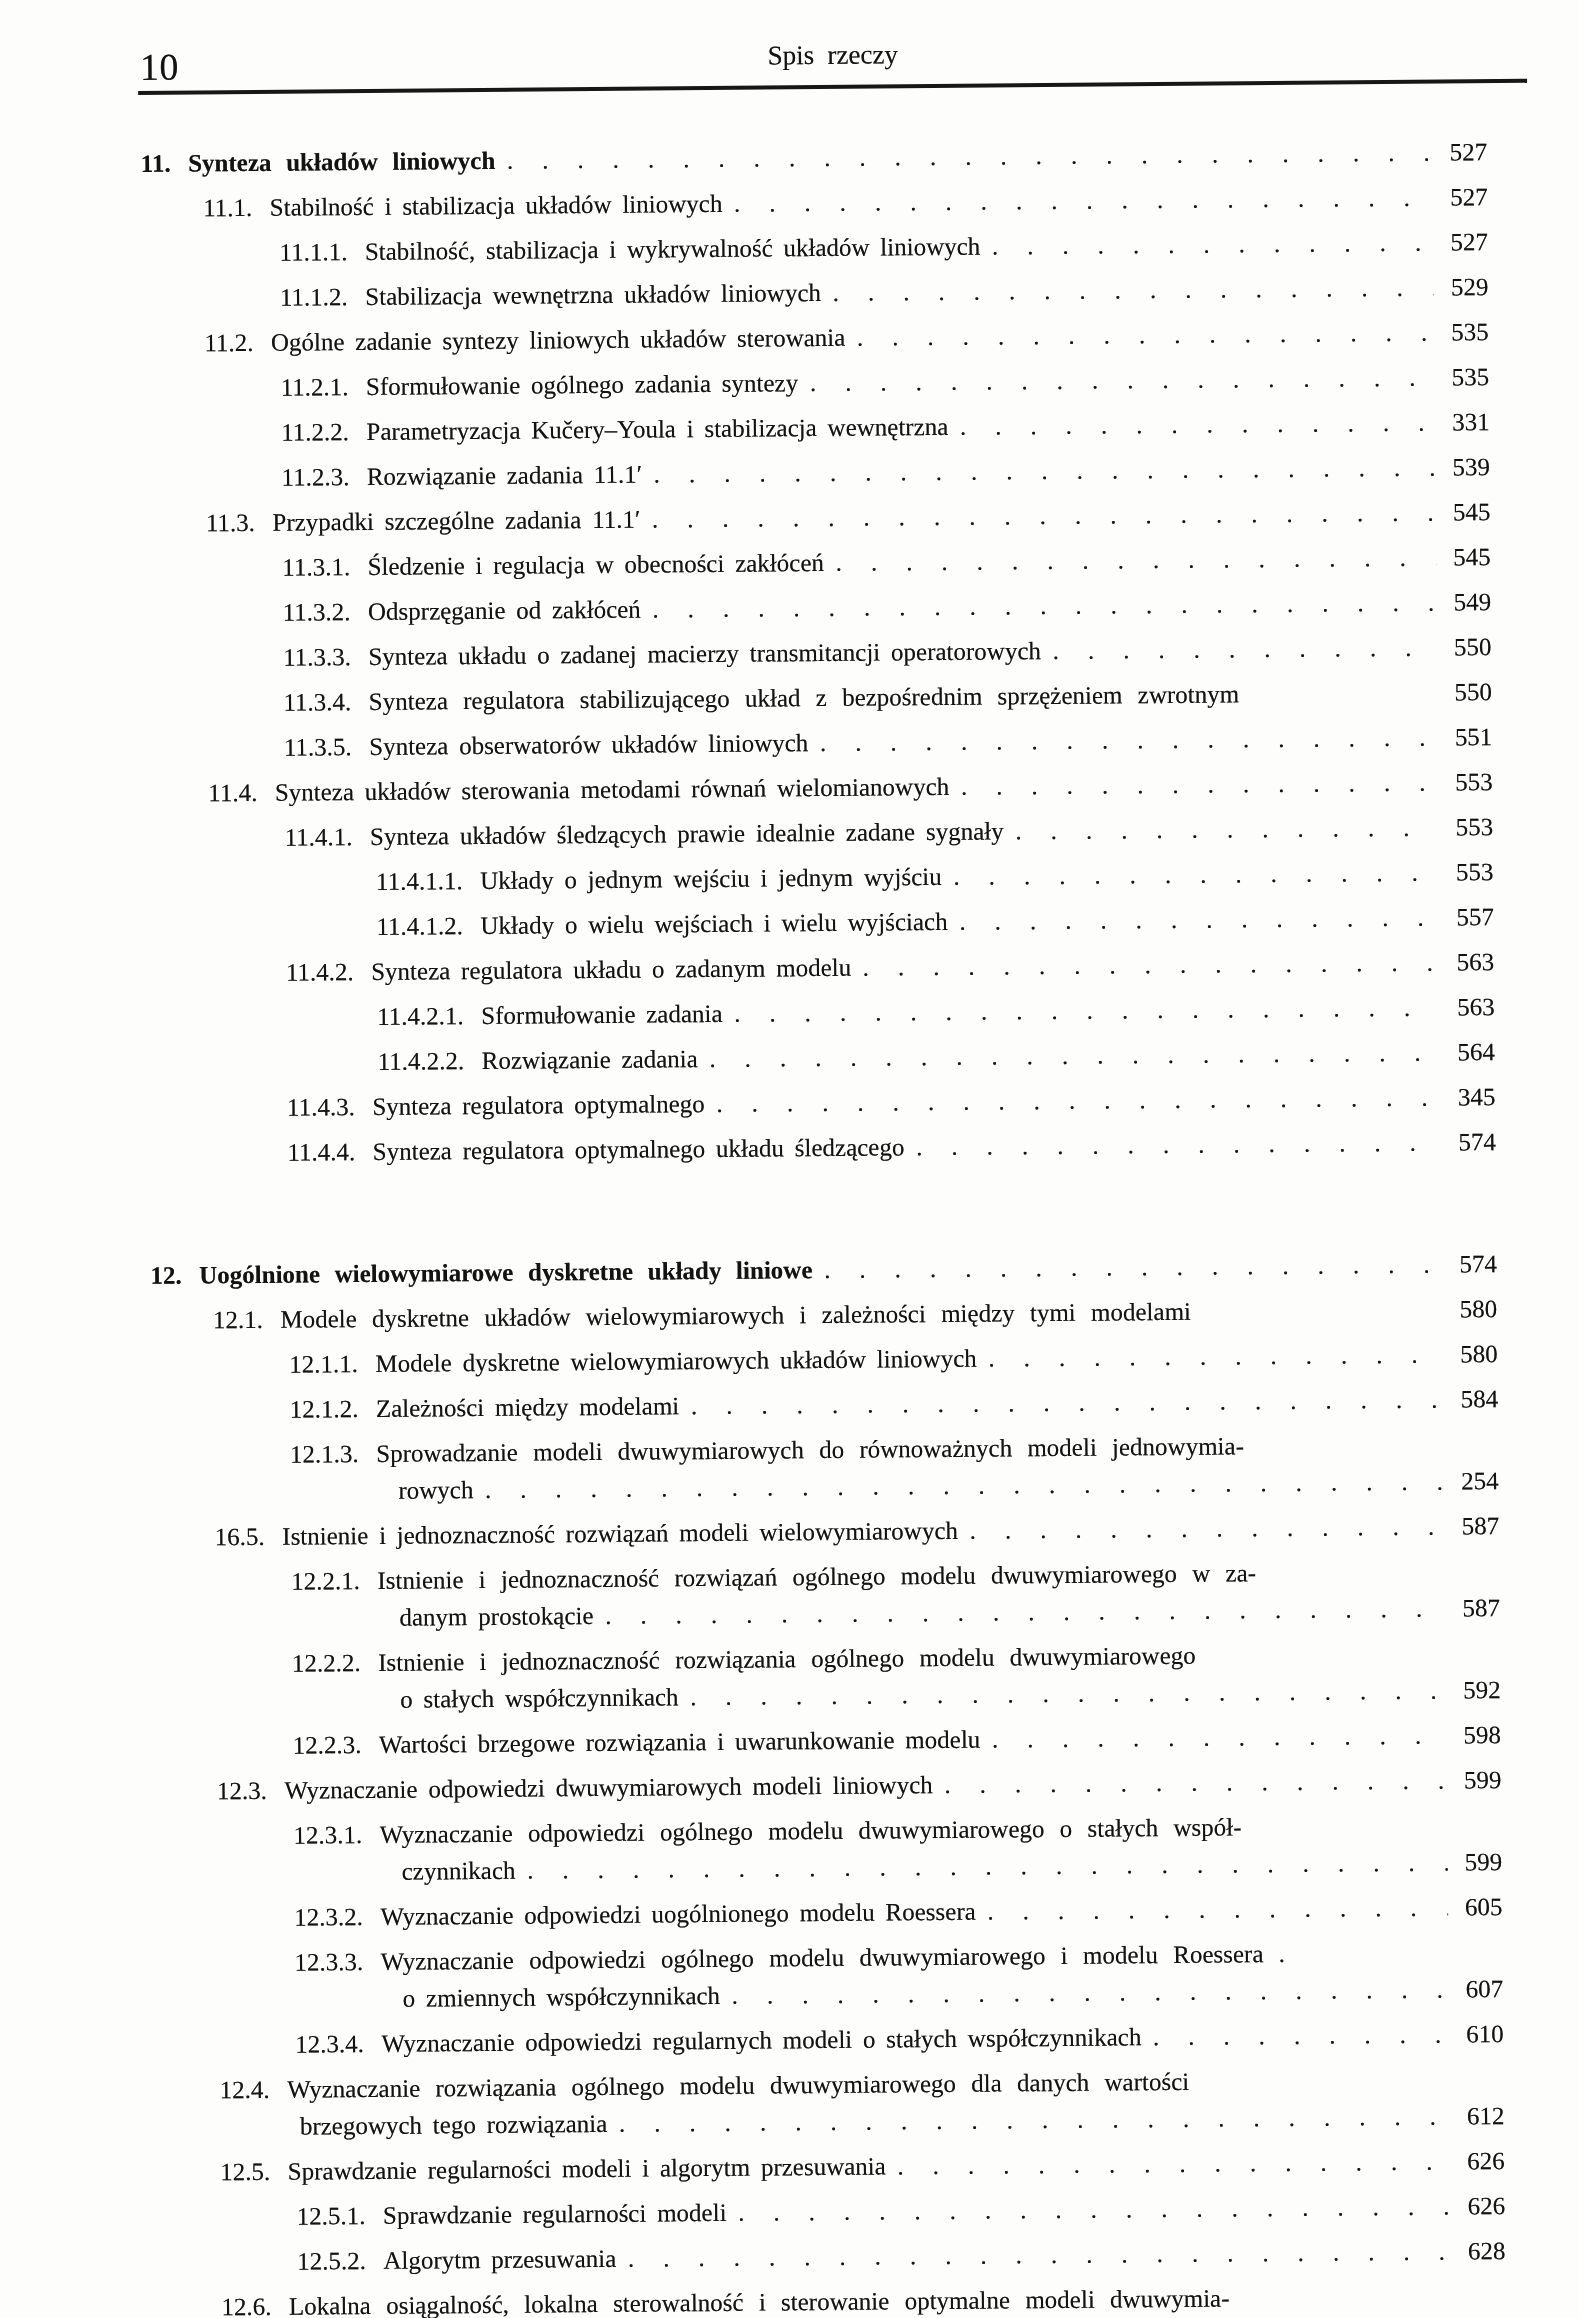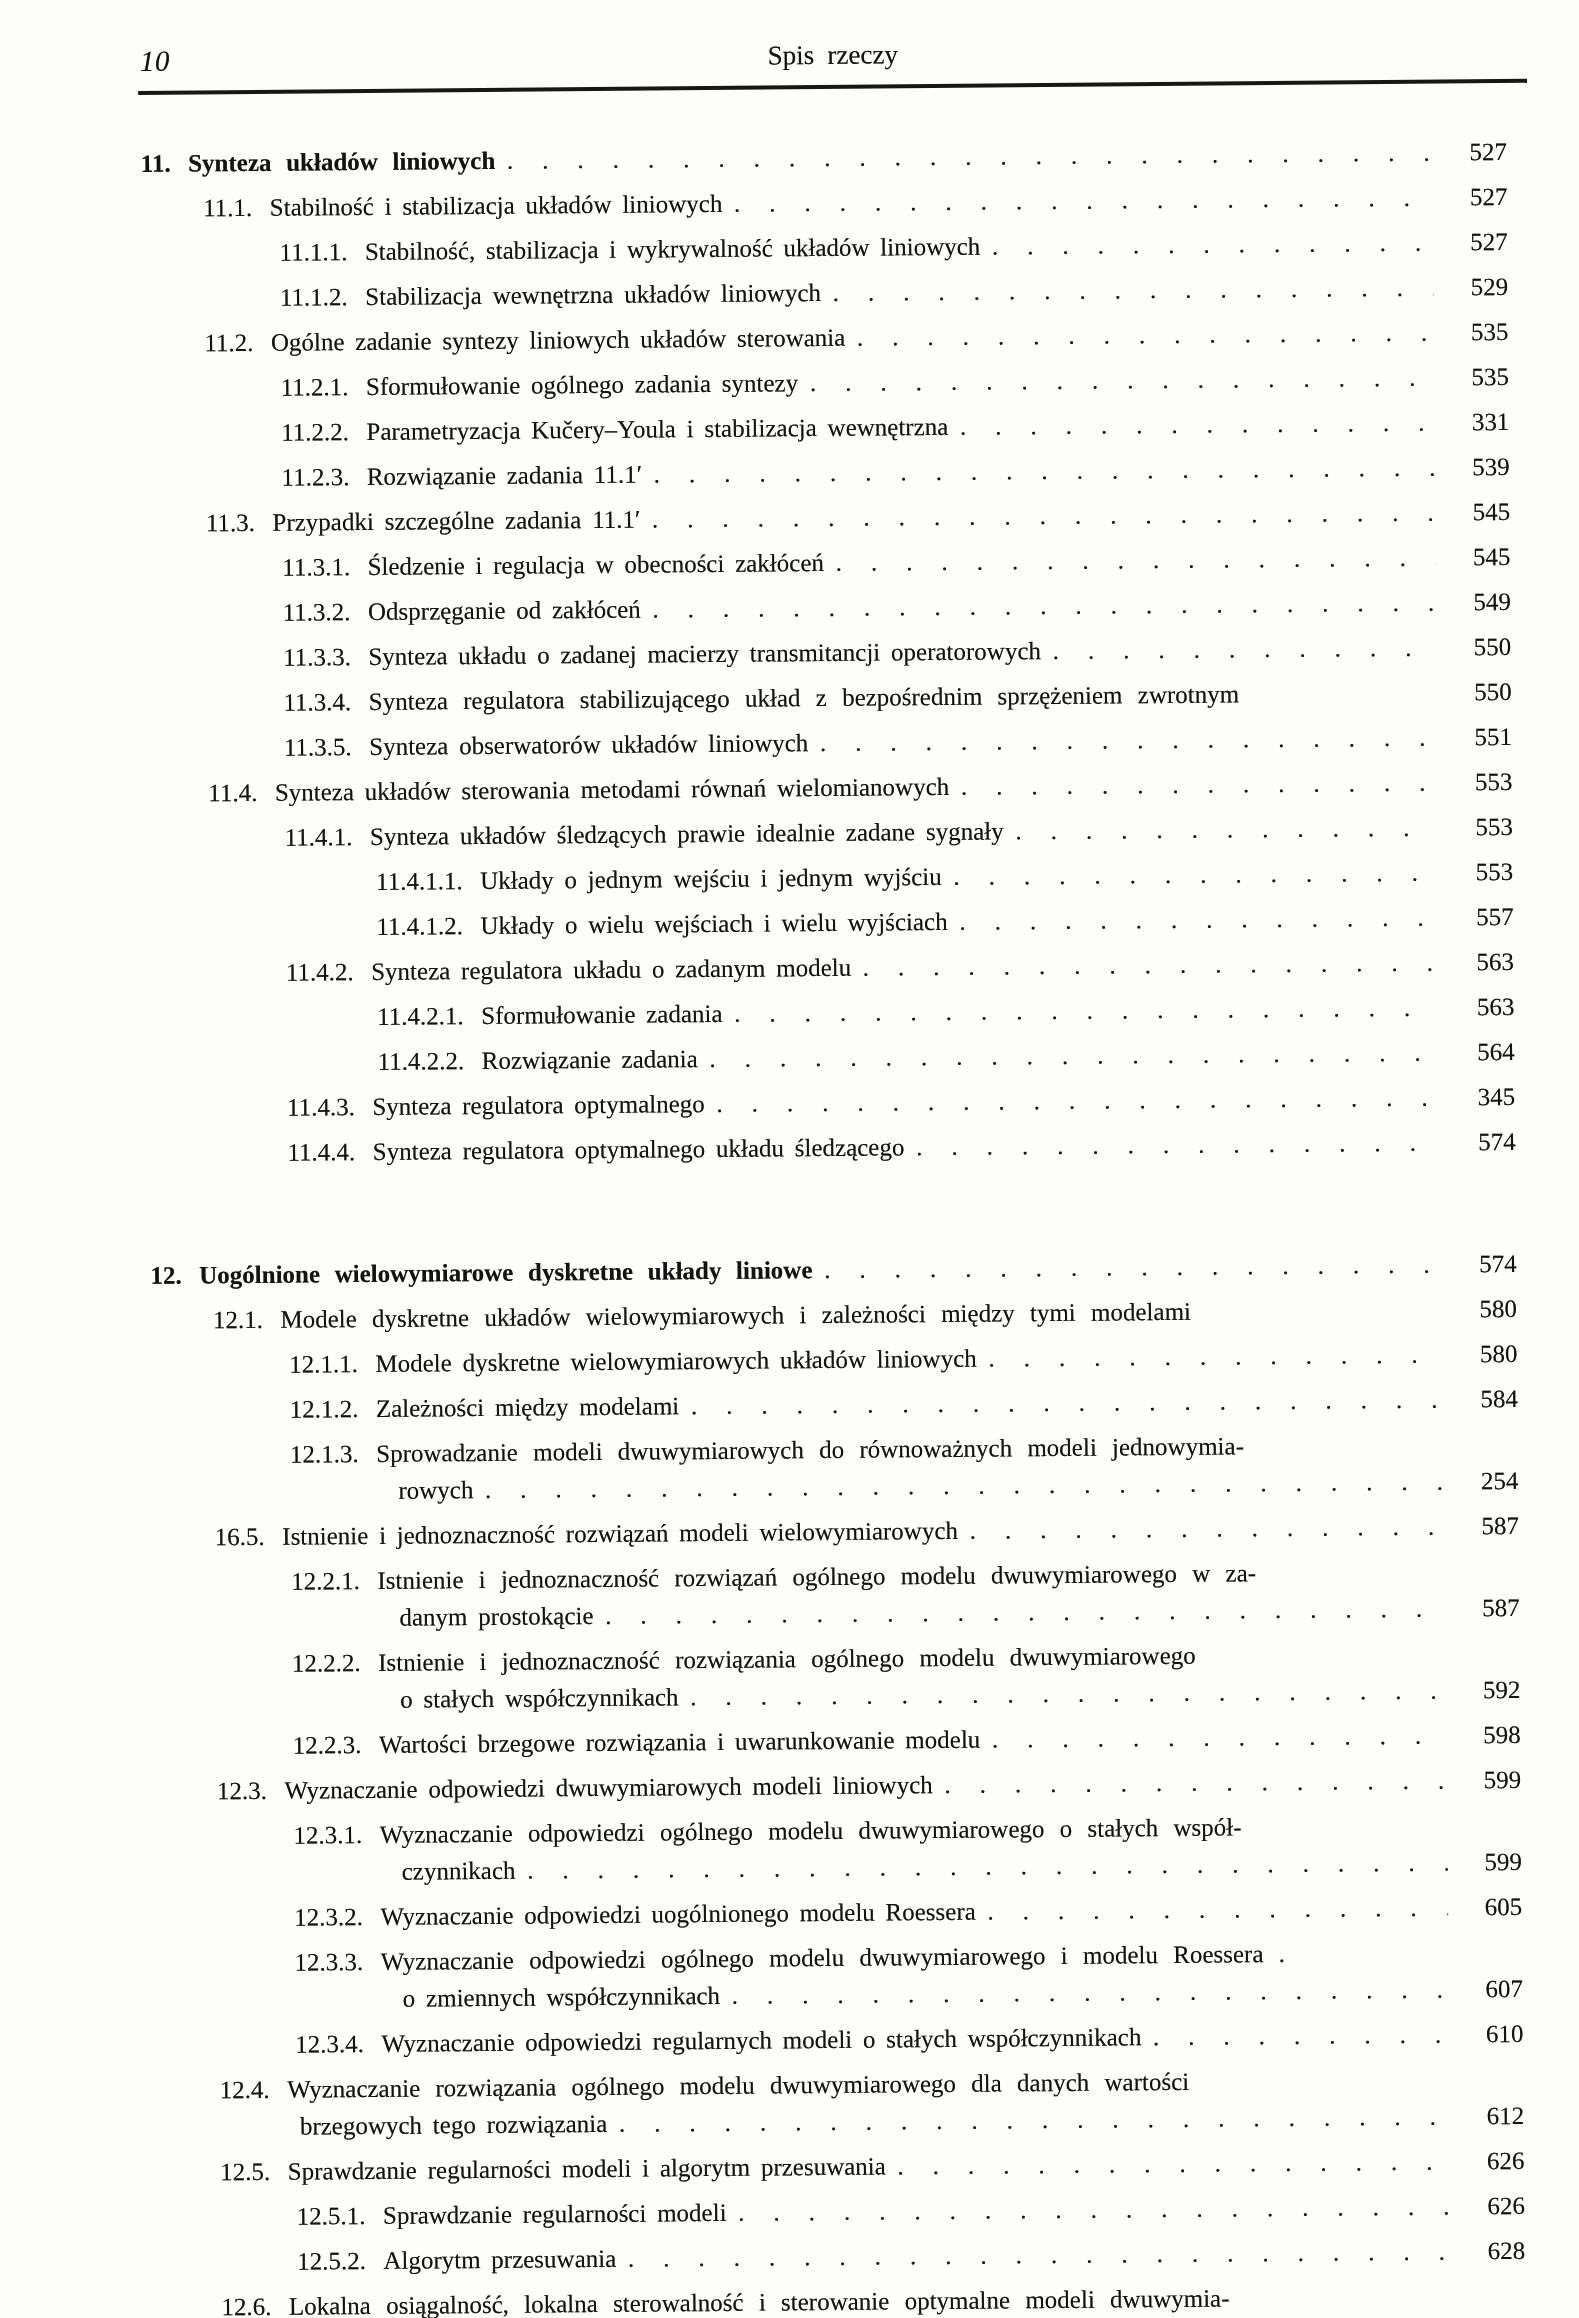--- a/index.html
+++ b/index.html
@@ -23,23 +23,22 @@
   }
   .header {
     position: relative;
     margin: 45px 53px 0 140px;
     height: 36px;
   }
   .header .folio {
     position: absolute;
     left: 0;
     top: 0;
-    font-size: 29px;
+    font-size: 38px;
     letter-spacing: 0.6px;
-    font-style: italic;
   }
   .header .running-title {
     position: absolute;
     left: 0;
     right: 0;
     top: 1.3px;
     text-align: center;
     font-size: 27px;
     word-spacing: 6.5px;
   }
@@ -70,21 +69,21 @@
     margin-right: 17px;
     vertical-align: baseline;
   }
   .leader.dotted::after {
     content: "........................................................";
     letter-spacing: 29px;
     color: #141414;
   }
   .page-col {
     width: 77px;
-    text-align: center;
+    text-align: left;
     white-space: nowrap;
     flex: 0 0 auto;
   }
   .lvl1 { padding-left: 0; }
   .lvl2 { padding-left: 62px; }
   .lvl3 { padding-left: 138px; }
   .lvl4 { padding-left: 229px; }
   .cont.lvl2 { padding-left: 142px; }
   .cont.lvl3 { padding-left: 246px; }
   .bold { font-size: 25px; }

